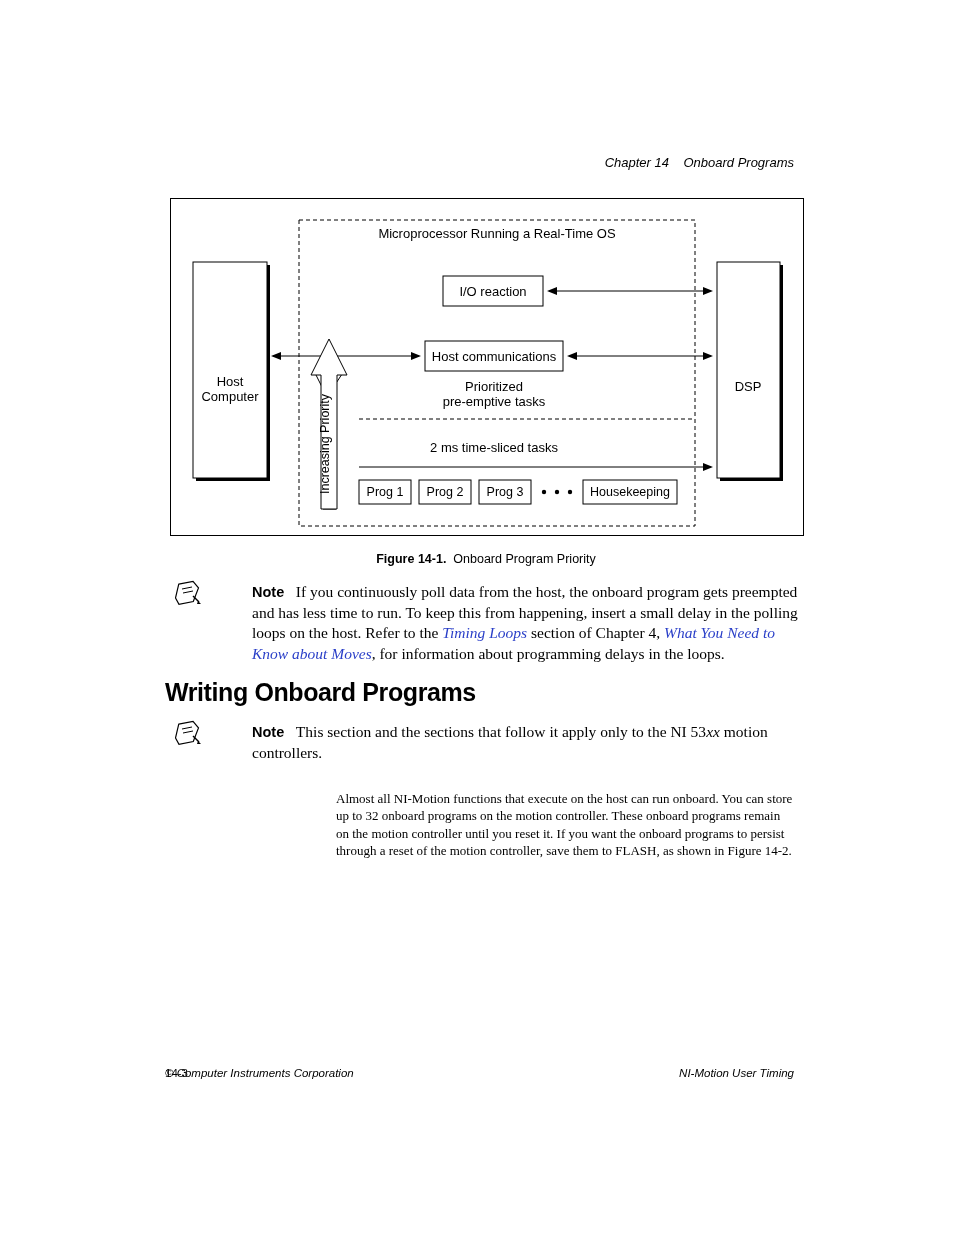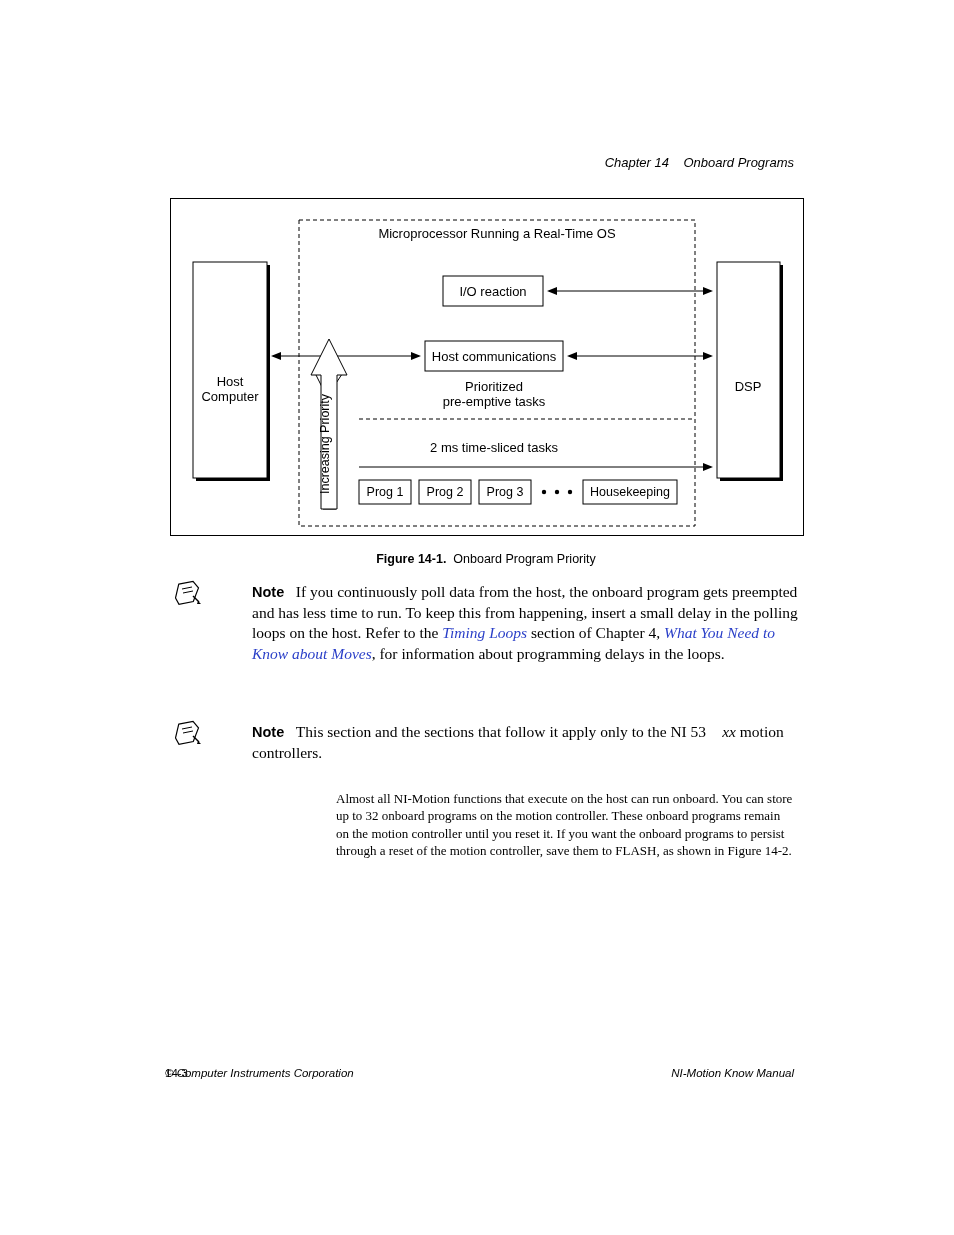--- a/index.html
+++ b/index.html
@@ -95,21 +95,21 @@
   .footer .center {
     position: absolute;
     left: 0; right: 0;
     text-align: left;
     font-style: normal;
   }
   .footer .right {
     position: absolute;
     right: 0;
   }
-  .italxx { font-style: italic; padding-left: 16px; }
+  .italxx { font-style: italic; }
 </style>
 </head>
 <body>
 
 <div class="page">
 
   <div class="header">
     <span>Chapter 14</span>&nbsp;&nbsp;&nbsp;&nbsp;<span>Onboard Programs</span>
   </div>
 
@@ -190,33 +190,34 @@
     <polygon points="3,5 17,1 23,7 19,21 5,25 1,19" fill="#fff" stroke="#000" stroke-width="1.2" transform="rotate(5 13 13)"></polygon>
     <line x1="7" y1="9" x2="17" y2="7" stroke="#000"></line>
     <line x1="8" y1="13" x2="18" y2="11" stroke="#000"></line>
     <path d="M18 16 L24 22" stroke="#000" stroke-width="1.4"></path>
     <polygon points="23,21 26,24 22,24" fill="#000"></polygon>
   </svg>
   <div class="note-block" style="top:582px">
     <span class="bold">Note</span>&nbsp;&nbsp;&nbsp;<span>If you continuously poll data from the host, the onboard program gets preempted and has less time to run. To keep this from happening, insert a small delay in the polling loops on the host. Refer to the </span><a class="ital-link">Timing Loops</a><span> section of Chapter 4, </span><a class="ital-link">What You Need to Know about Moves</a><span>, for information about programming delays in the loops.</span>
   </div>
 
+  <div class="section-heading">Writing Onboard Programs</div>
 
   <svg class="note-icon" style="top:720px" viewBox="0 0 26 26">
     <polygon points="3,5 17,1 23,7 19,21 5,25 1,19" fill="#fff" stroke="#000" stroke-width="1.2" transform="rotate(5 13 13)"></polygon>
     <line x1="7" y1="9" x2="17" y2="7" stroke="#000"></line>
     <line x1="8" y1="13" x2="18" y2="11" stroke="#000"></line>
     <path d="M18 16 L24 22" stroke="#000" stroke-width="1.4"></path>
     <polygon points="23,21 26,24 22,24" fill="#000"></polygon>
   </svg>
   <div class="note-block" style="top:722px">
     <span class="bold">Note</span>&nbsp;&nbsp;&nbsp;<span>This section and the sections that follow it apply only to the NI 53</span><span class="italxx">xx</span><span> motion controllers.</span>
   </div>
 
   <div class="body-text">Almost all NI-Motion functions that execute on the host can run onboard. You can store up to 32 onboard programs on the motion controller. These onboard programs remain on the motion controller until you reset it. If you want the onboard programs to persist through a reset of the motion controller, save them to FLASH, as shown in Figure 14-2.</div>
 
   <div class="footer">
     <span>© Computer Instruments Corporation</span>
     <span class="center">14-3</span>
-    <span class="right">NI-Motion Know Manual</span>
+    <span class="right">NI-Motion User Timing</span>
   </div>
 
 </div>
 
 </body></html>

